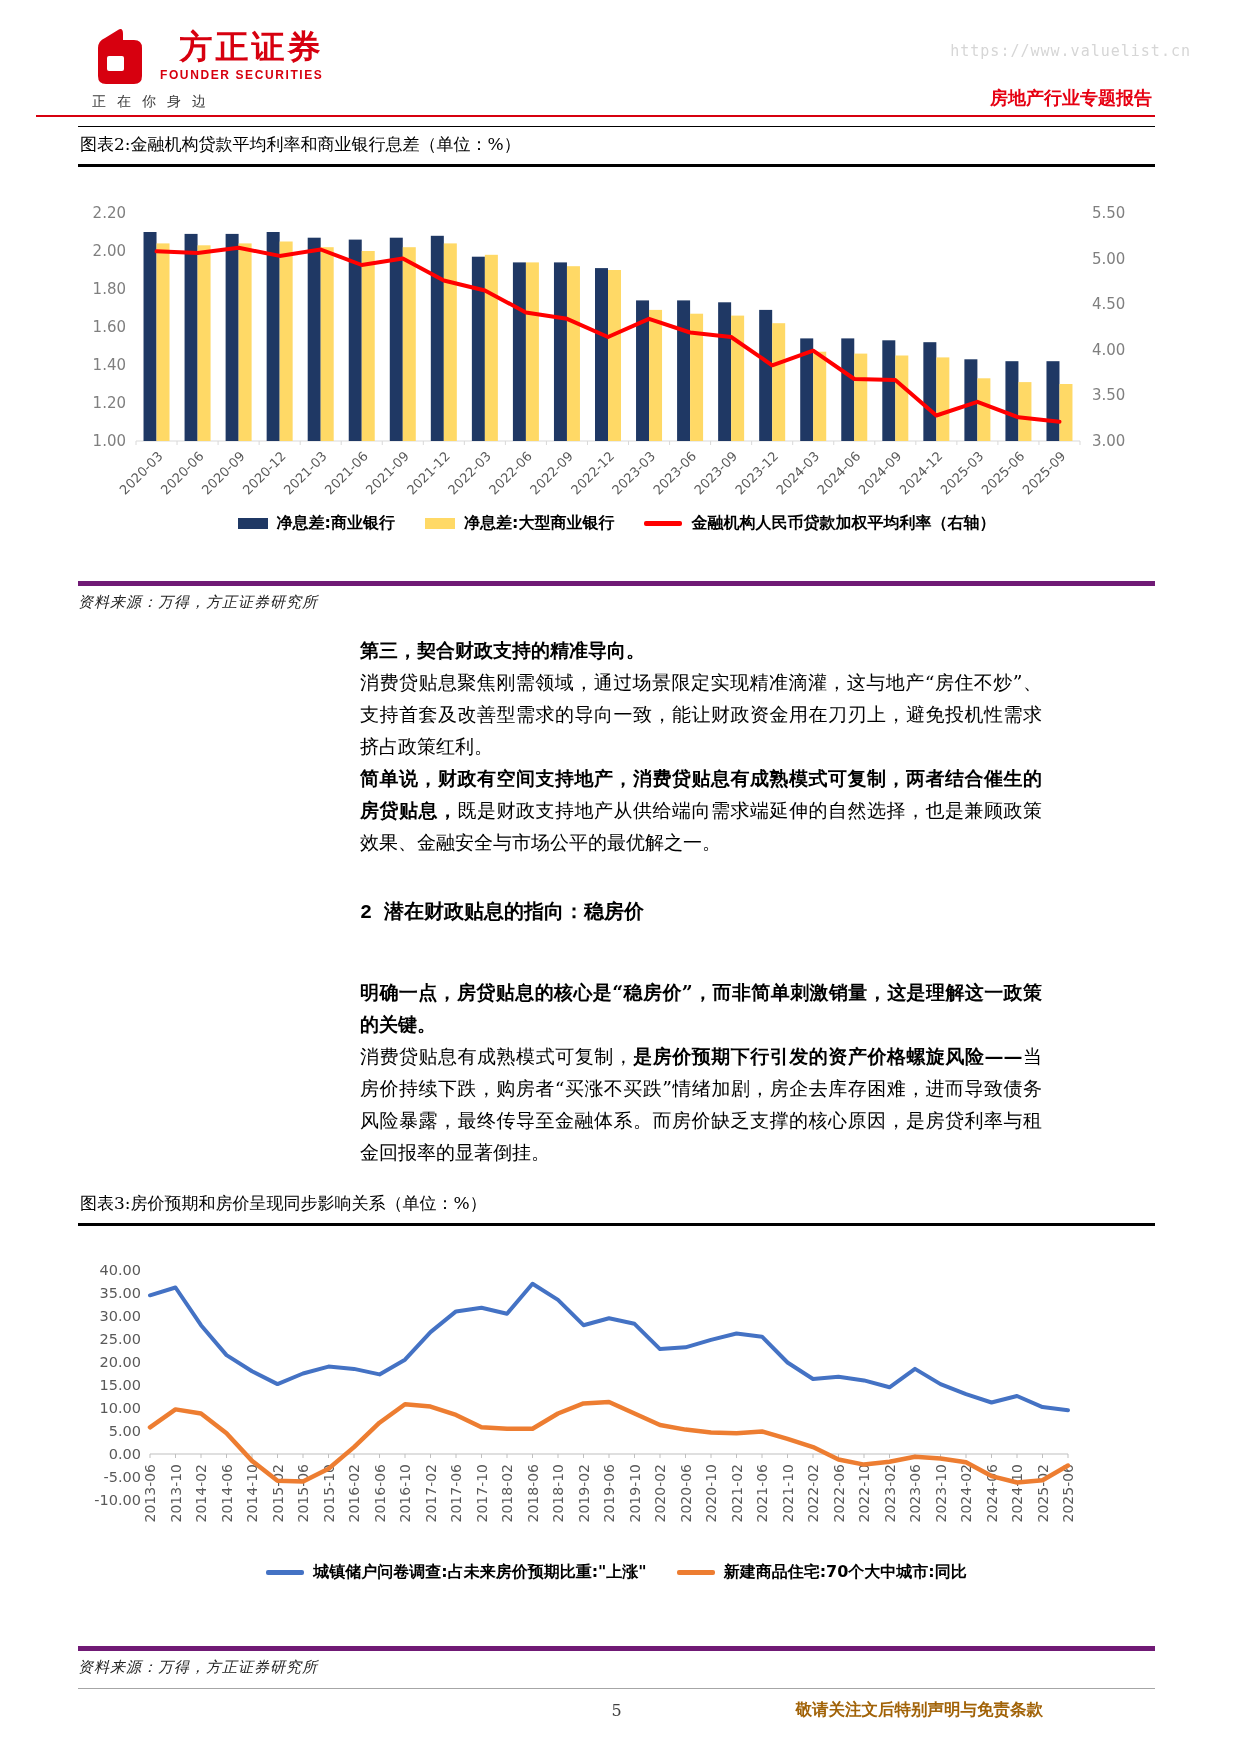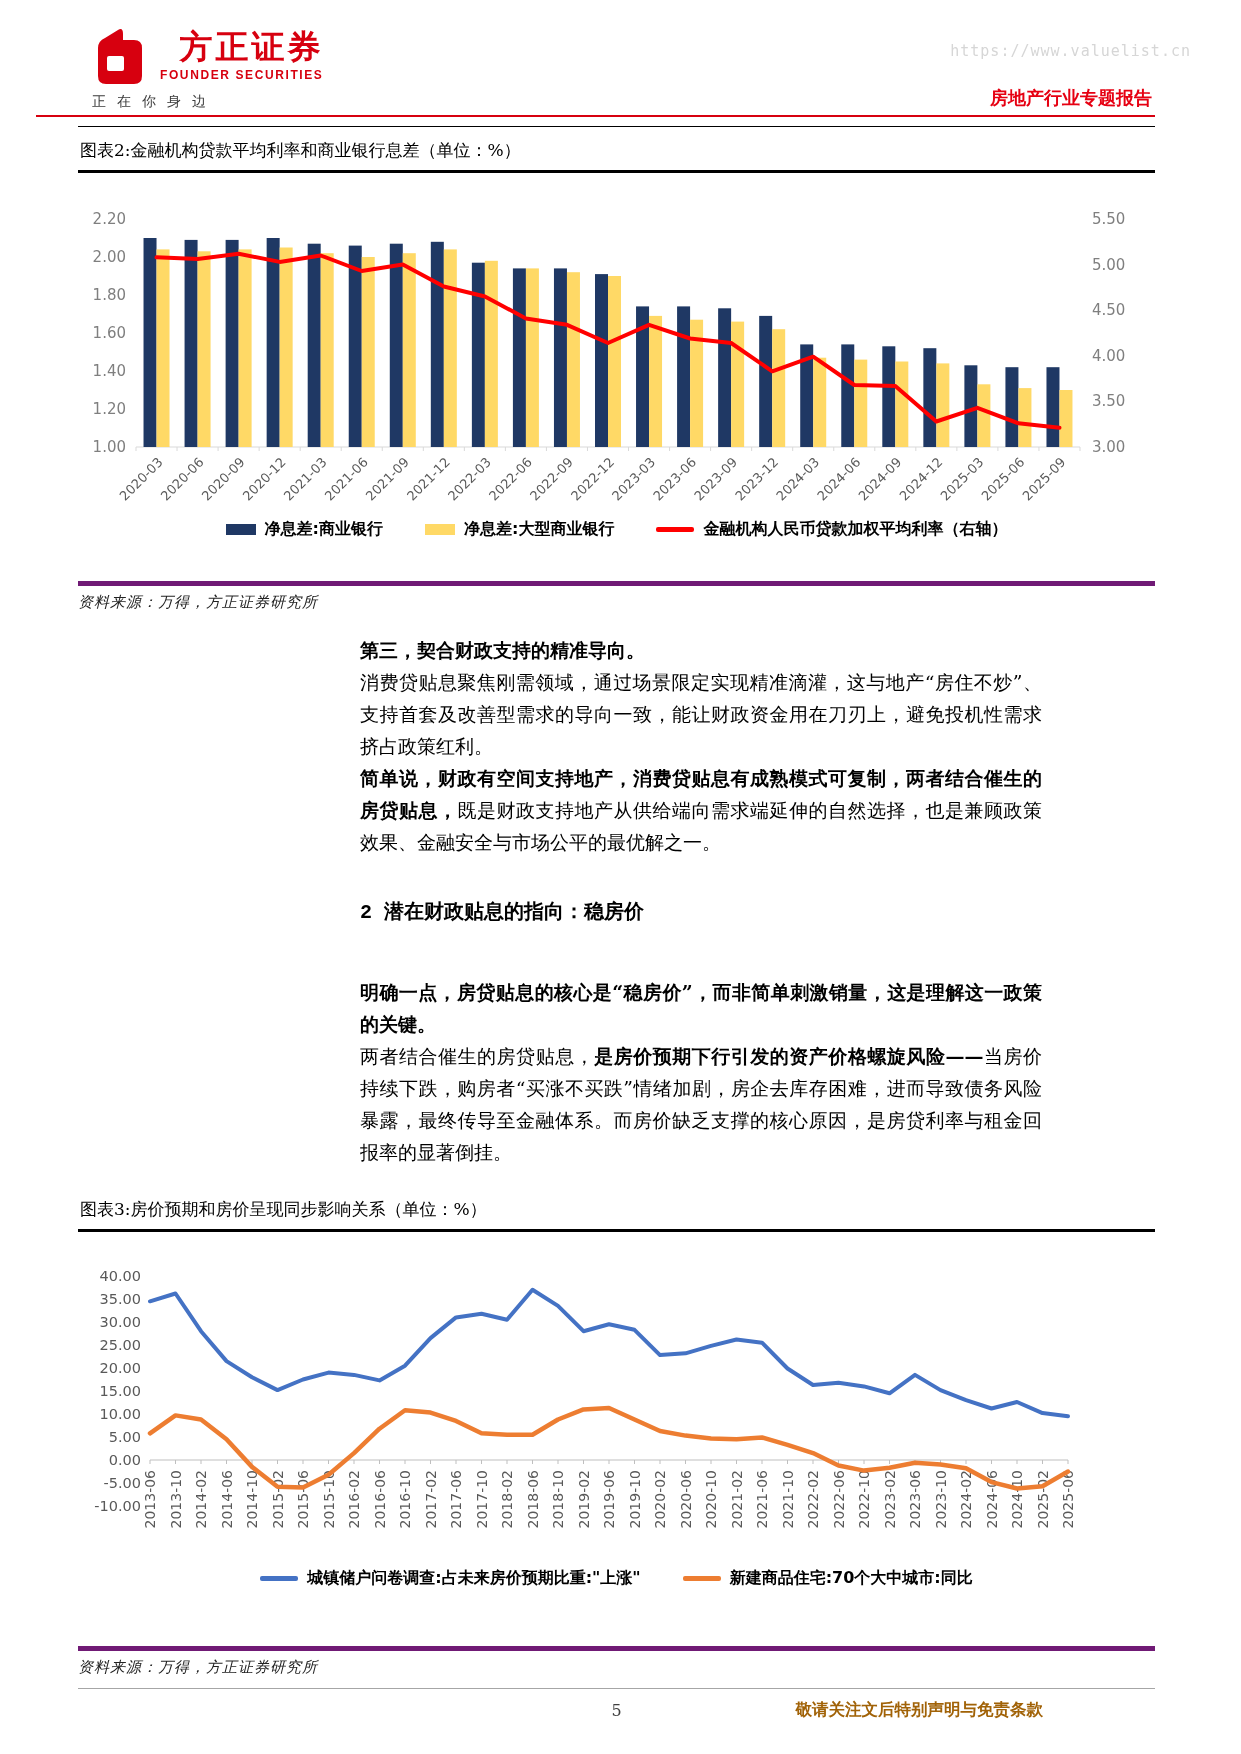--- a/index.html
+++ b/index.html
@@ -16,25 +16,25 @@
   .tagline{position:absolute;top:93px;left:92px;font-family:"DejaVu Sans",sans-serif;font-size:14px;color:#3a3a3a;letter-spacing:11px;}
   .watermark{position:absolute;top:42px;right:50px;font-family:"DejaVu Sans Mono","Liberation Mono",monospace;
              font-size:15px;color:#d6d6d6;letter-spacing:1px;}
   .report-type{position:absolute;top:86px;right:89px;font-family:"DejaVu Sans",sans-serif;
                font-weight:bold;font-size:18px;color:#e60012;}
 
   
   .figure{position:absolute;left:78px;width:1077px;}
   #fig2{top:126px;}
   #fig3{top:1186px;}
-  .fig-head{padding:12px 2px 8px 2px;font-size:17px;color:#000;}
+  .fig-head{padding:6px 2px 8px 2px;font-size:17px;color:#000;}
   .fig-head.topline{border-top:1px solid #000;}
   .fig-head{border-bottom:3px solid #000;}
   .chart-svg{display:block;}
-  .legend-row{display:flex;justify-content:center;align-items:center;gap:42px;
+  .legend-row{display:flex;justify-content:center;align-items:center;gap:30px;
               font-family:"DejaVu Sans",sans-serif;font-weight:bold;font-size:16px;color:#000;}
   #fig2 .legend-row{margin-top:4px;}
   #fig3 .legend-row{margin-top:34px;}
   .sw{display:inline-block;vertical-align:middle;margin-right:9px;}
   .sw-bar{width:30px;height:11px;}
   .sw-line{width:38px;height:5px;border-radius:2px;}
   .legend-item{white-space:nowrap;}
 
   .source-block{position:absolute;left:78px;width:1077px;border-top:5px solid #701a75;padding-top:7px;
                 font-style:italic;font-size:15px;color:#222;letter-spacing:1px;}
@@ -205,21 +205,21 @@
     </div>
   </div>
   <div class="source-block" id="src2">资料来源：万得，方正证券研究所</div>
 
   <div class="body-text">
     <p class="b">第三，契合财政支持的精准导向。</p>
     <p>消费贷贴息聚焦刚需领域，通过场景限定实现精准滴灌，这与地产“房住不炒”、支持首套及改善型需求的导向一致，能让财政资金用在刀刃上，避免投机性需求挤占政策红利。</p>
     <p><span class="b">简单说，财政有空间支持地产，消费贷贴息有成熟模式可复制，两者结合催生的房贷贴息，</span><span>既是财政支持地产从供给端向需求端延伸的自然选择，也是兼顾政策效果、金融安全与市场公平的最优解之一。</span></p>
     <p class="sec-heading">2 潜在财政贴息的指向：稳房价</p>
     <p class="b">明确一点，房贷贴息的核心是“稳房价”，而非简单刺激销量，这是理解这一政策的关键。</p>
-    <p><span>两者结合催生的房贷贴息，</span><span class="b">是房价预期下行引发的资产价格螺旋风险——</span><span>当房价持续下跌，购房者“买涨不买跌”情绪加剧，房企去库存困难，进而导致债务风险暴露，最终传导至金融体系。而房价缺乏支撑的核心原因，是房贷利率与租金回报率的显著倒挂。</span></p>
+    <p><span>消费贷贴息有成熟模式可复制，</span><span class="b">是房价预期下行引发的资产价格螺旋风险——</span><span>当房价持续下跌，购房者“买涨不买跌”情绪加剧，房企去库存困难，进而导致债务风险暴露，最终传导至金融体系。而房价缺乏支撑的核心原因，是房贷利率与租金回报率的显著倒挂。</span></p>
   </div>
 
   <div class="figure" id="fig3">
     <div class="fig-head">图表3:房价预期和房价呈现同步影响关系（单位：%）</div>
     <svg class="chart-svg" width="1077" height="302">
         <text x="63" y="49" text-anchor="end" class="ax3">40.00</text>
         <text x="63" y="72" text-anchor="end" class="ax3">35.00</text>
         <text x="63" y="95" text-anchor="end" class="ax3">30.00</text>
         <text x="63" y="118" text-anchor="end" class="ax3">25.00</text>
         <text x="63" y="141" text-anchor="end" class="ax3">20.00</text>

